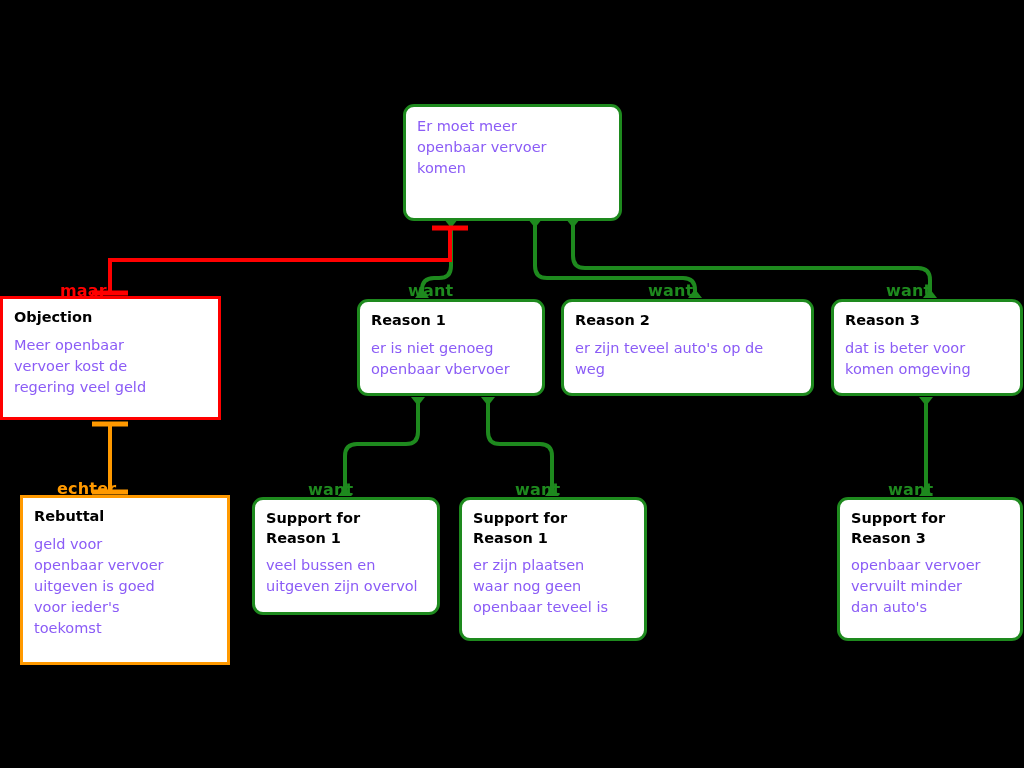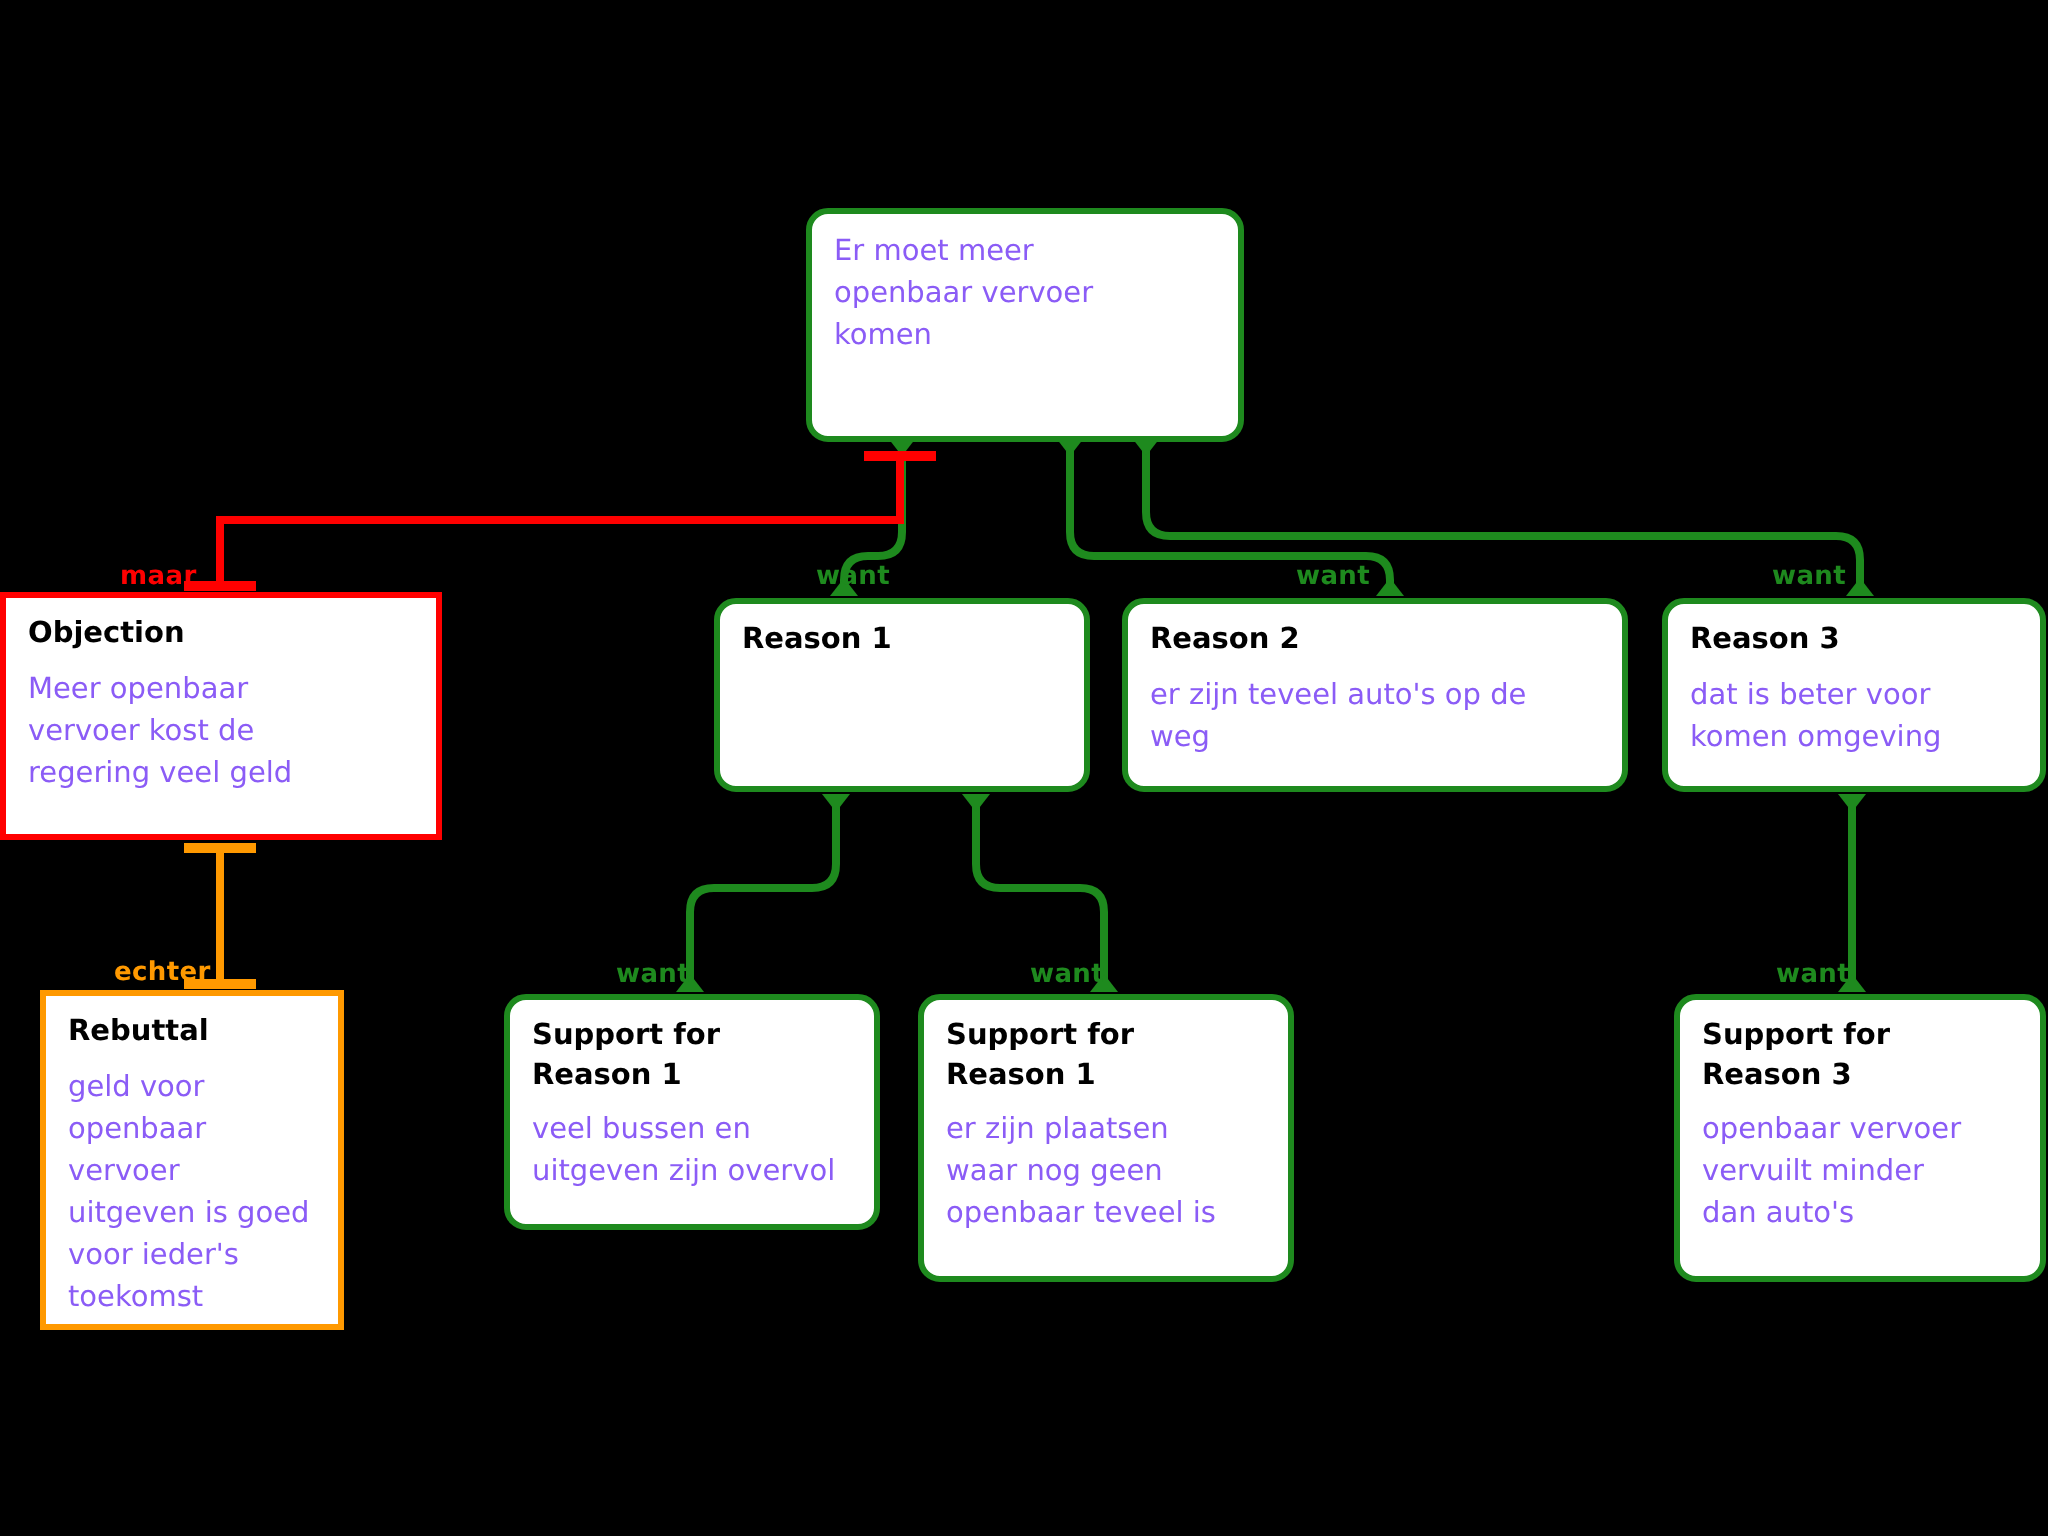--- a/index.html
+++ b/index.html
@@ -35,21 +35,21 @@
   }
   .node .body {
     font-size: 14.5px;
     color: #8b5cf6;
     line-height: 1.45;
     white-space: pre-line;
   }
 
   .link-label {
     position: absolute;
-    font-size: 13px;
+    font-size: 16px;
     font-weight: bold;
     letter-spacing: 0.2px;
     z-index: 6;
     white-space: nowrap;
   }
   .link-label.green  { color: #1e8a1e; }
   .link-label.red    { color: #ff0000; }
   .link-label.orange { color: #ff9900; }
 </style>
 </head>
@@ -138,31 +138,33 @@
 komen</div>
   </div>
 
   <div class="node red" style="left:0px; top:296px; width:221px; height:124px;">
     <div class="title">Objection</div>
     <div class="body">Meer openbaar
 vervoer kost de
 regering veel geld</div>
   </div>
 
-  <div class="node orange" style="left:20px; top:495px; width:152px; height:170px;">
+  <div class="node orange" style="left:20px; top:495px; width:210px; height:170px;">
     <div class="title">Rebuttal</div>
     <div class="body">geld voor
 openbaar vervoer
 uitgeven is goed
 voor ieder's
 toekomst</div>
   </div>
 
   <div class="node green" style="left:357px; top:299px; width:188px; height:97px;">
     <div class="title">Reason 1</div>
+    <div class="body">er is niet genoeg
+openbaar vbervoer</div>
   </div>
 
   <div class="node green" style="left:561px; top:299px; width:253px; height:97px;">
     <div class="title">Reason 2</div>
     <div class="body">er zijn teveel auto's op de
 weg</div>
   </div>
 
   <div class="node green" style="left:831px; top:299px; width:192px; height:97px;">
     <div class="title">Reason 3</div>

